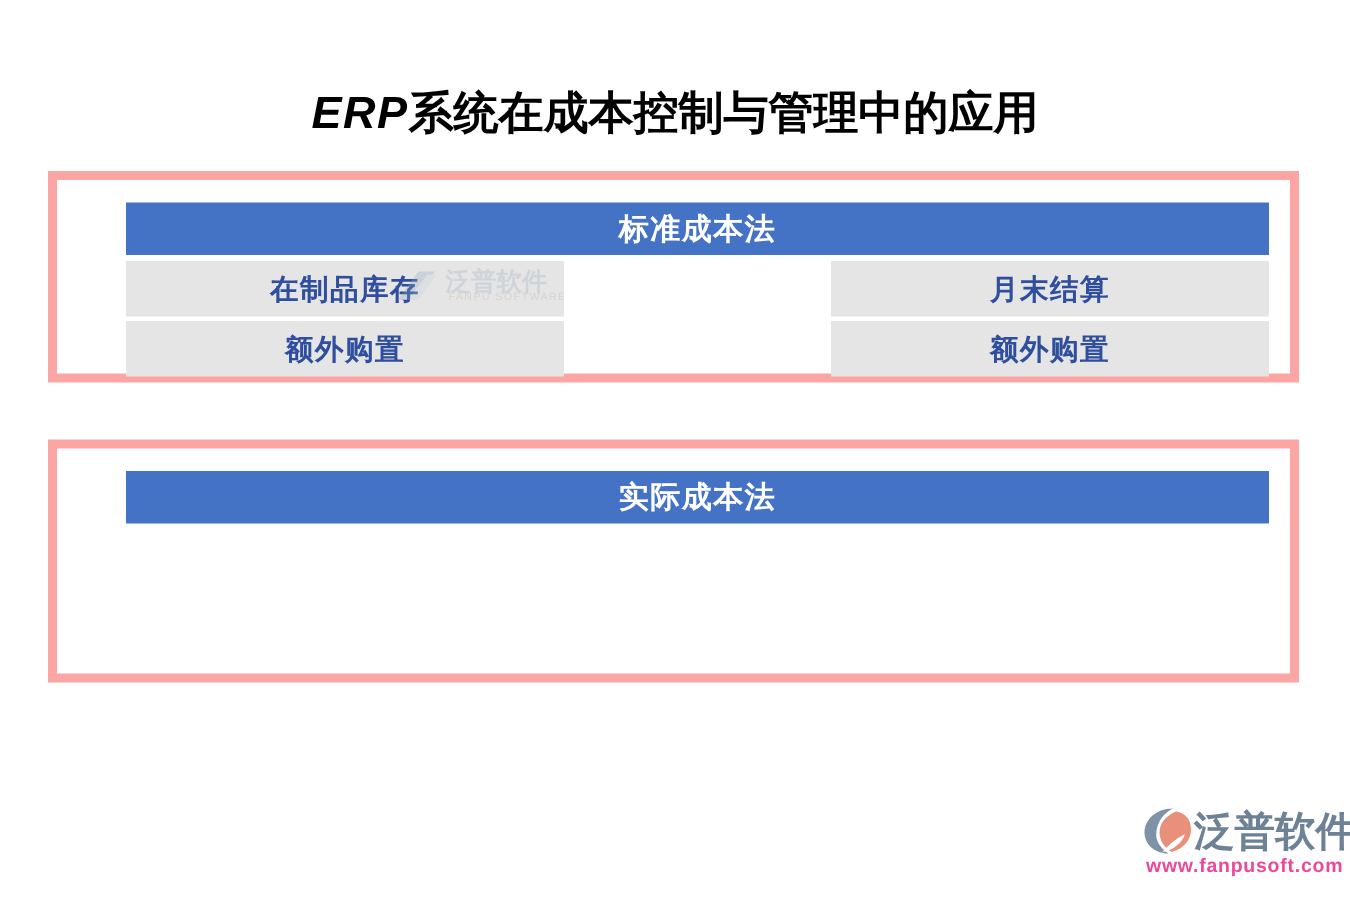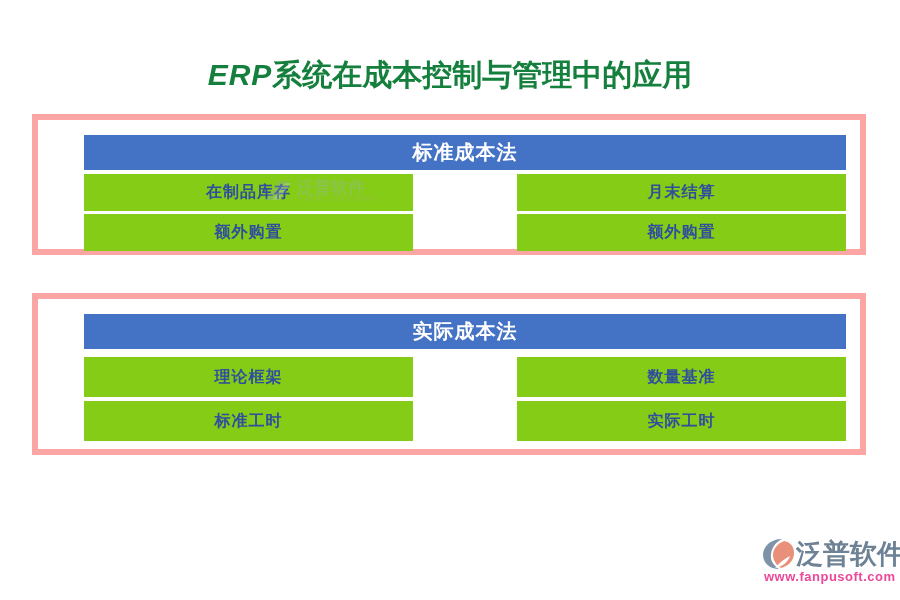--- a/index.html
+++ b/index.html
@@ -25,21 +25,21 @@
   
   .title {
     position: absolute;
     left: 0;
     top: 55px;
     width: 900px;
     text-align: center;
     font-family: "Liberation Serif", "DejaVu Serif", serif;
     font-size: 30px;
     font-weight: bold;
-    color: #15803d;
+    color: #000000;
     letter-spacing: 0px;
     white-space: nowrap;
   }
   .title .latin {
     font-style: italic;
     font-family: "Liberation Sans", "DejaVu Sans", sans-serif;
     font-weight: bold;
     letter-spacing: 1px;
   }
 
@@ -78,25 +78,25 @@
     left: 46px;
     top: 54px;
     width: 762px;
   }
   .item-row {
     display: flex;
     justify-content: space-between;
     margin-bottom: 3px;
   }
   .item-box {
-    width: 329px;
+    width: 292px;
     height: 37px;
-    background: #84cc16;
+    background: #e5e5e5;
     color: #2F4E9E;
-    font-size: 16px;
+    font-size: 19px;
     font-weight: bold;
     display: flex;
     align-items: center;
     justify-content: center;
     font-family: "Liberation Serif", "DejaVu Serif", serif;
     letter-spacing: 1px;
     box-sizing: border-box;
   }
   #panel-actual .items { top: 58px; }
   #panel-actual .item-box { height: 40px; }
@@ -205,30 +205,20 @@
     <svg class="wm-mark" viewBox="0 0 30 26">
       <path d="M2 22 L16 3 L27 3 L13 22 Z" fill="#8fa4b8"></path>
       <path d="M9 22 L22 5 L28 5 L16 22 Z" fill="#c9d2dc"></path>
     </svg>
     <div class="wm-text">泛普软件</div>
     <div class="wm-sub">FANPU SOFTWARE</div>
   </div>
 
   <div class="panel" id="panel-actual">
     <div class="panel-header">实际成本法</div>
-    <div class="items">
-      <div class="item-row">
-        <div class="item-box">理论框架</div>
-        <div class="item-box">数量基准</div>
-      </div>
-      <div class="item-row">
-        <div class="item-box">标准工时</div>
-        <div class="item-box">实际工时</div>
-      </div>
-    </div>
   </div>
 
   <div class="logo">
     <svg class="logo-mark" viewBox="0 0 34 32">
       <path d="M20 1 C8 1 1 9 1 17 C1 25 8 31 17 31 C11 27 8 22 9 16 C10 9 14 4 20 1 Z" fill="#7E93A8"></path>
       <path d="M22 3 C15 6 11 11 11 17 C11 22 14 27 19 30 C27 28 32 22 32 15 C32 8 28 4 22 3 Z" fill="#E8907A"></path>
       <path d="M13 30 C20 29 26 24 28 18 C22 21 17 25 13 30 Z" fill="#FFFFFF"></path>
     </svg>
     <div class="logo-text">泛普软件</div>
     <div class="logo-url">www.fanpusoft.com</div>

